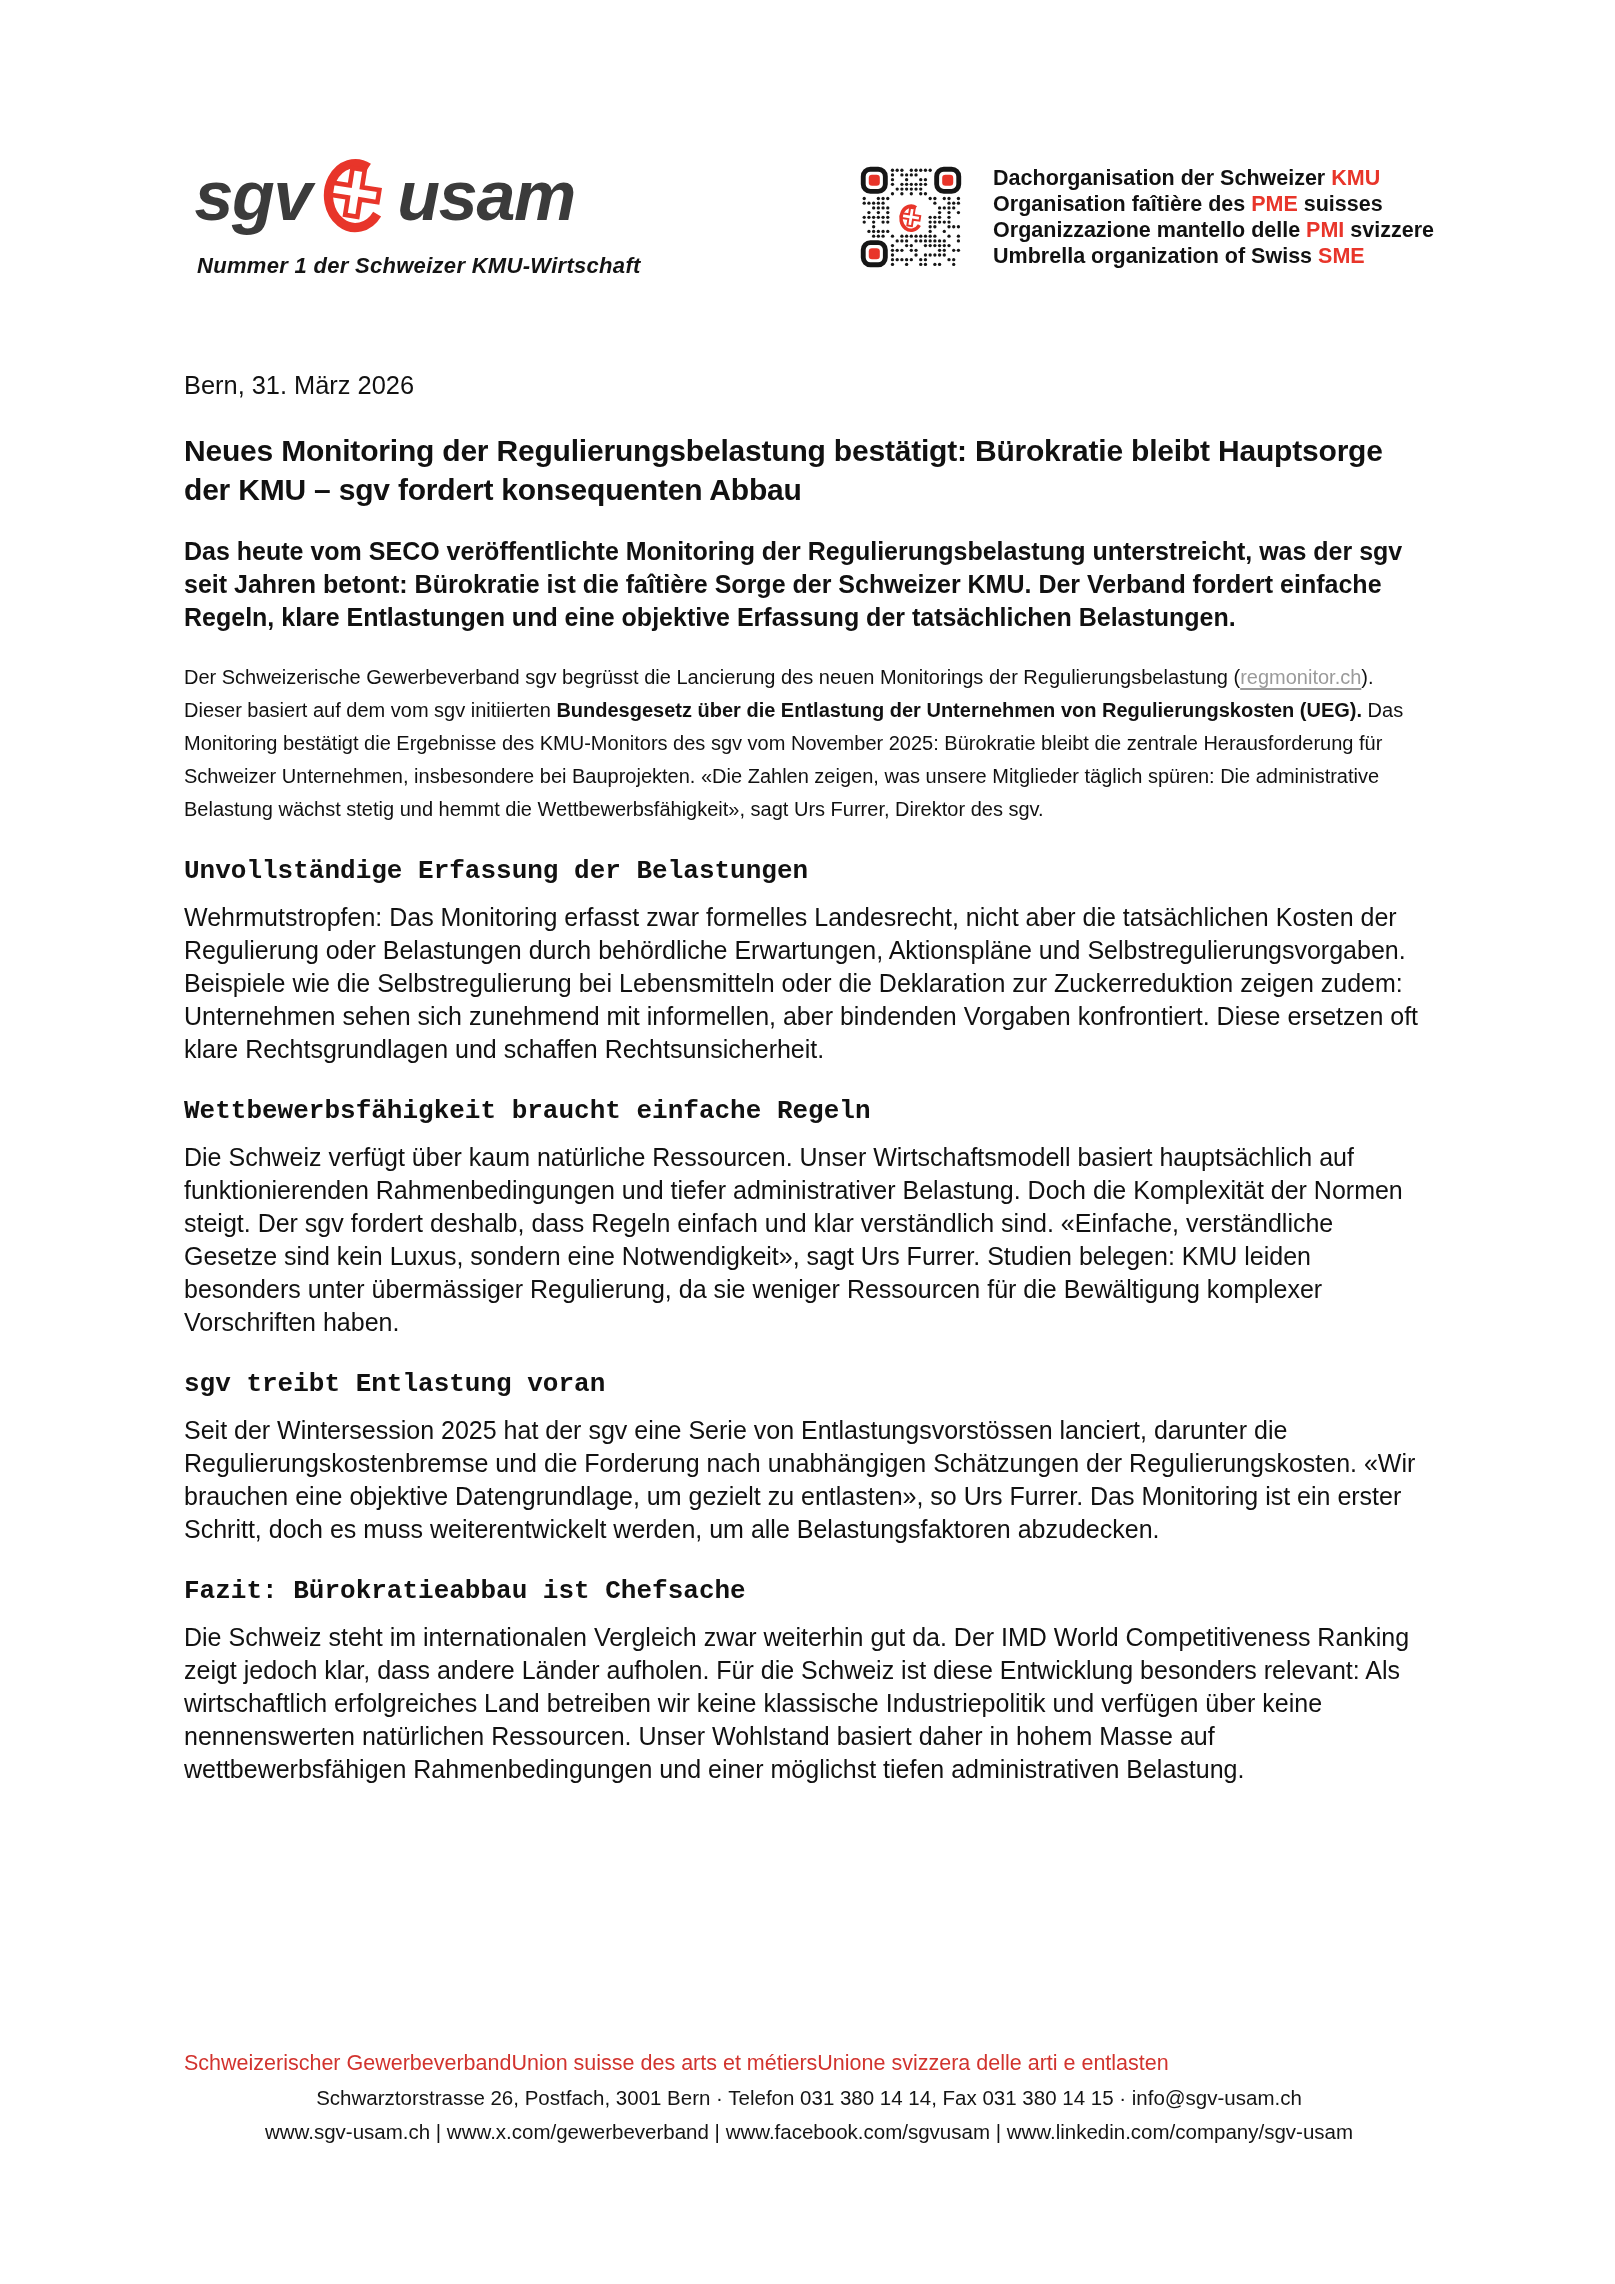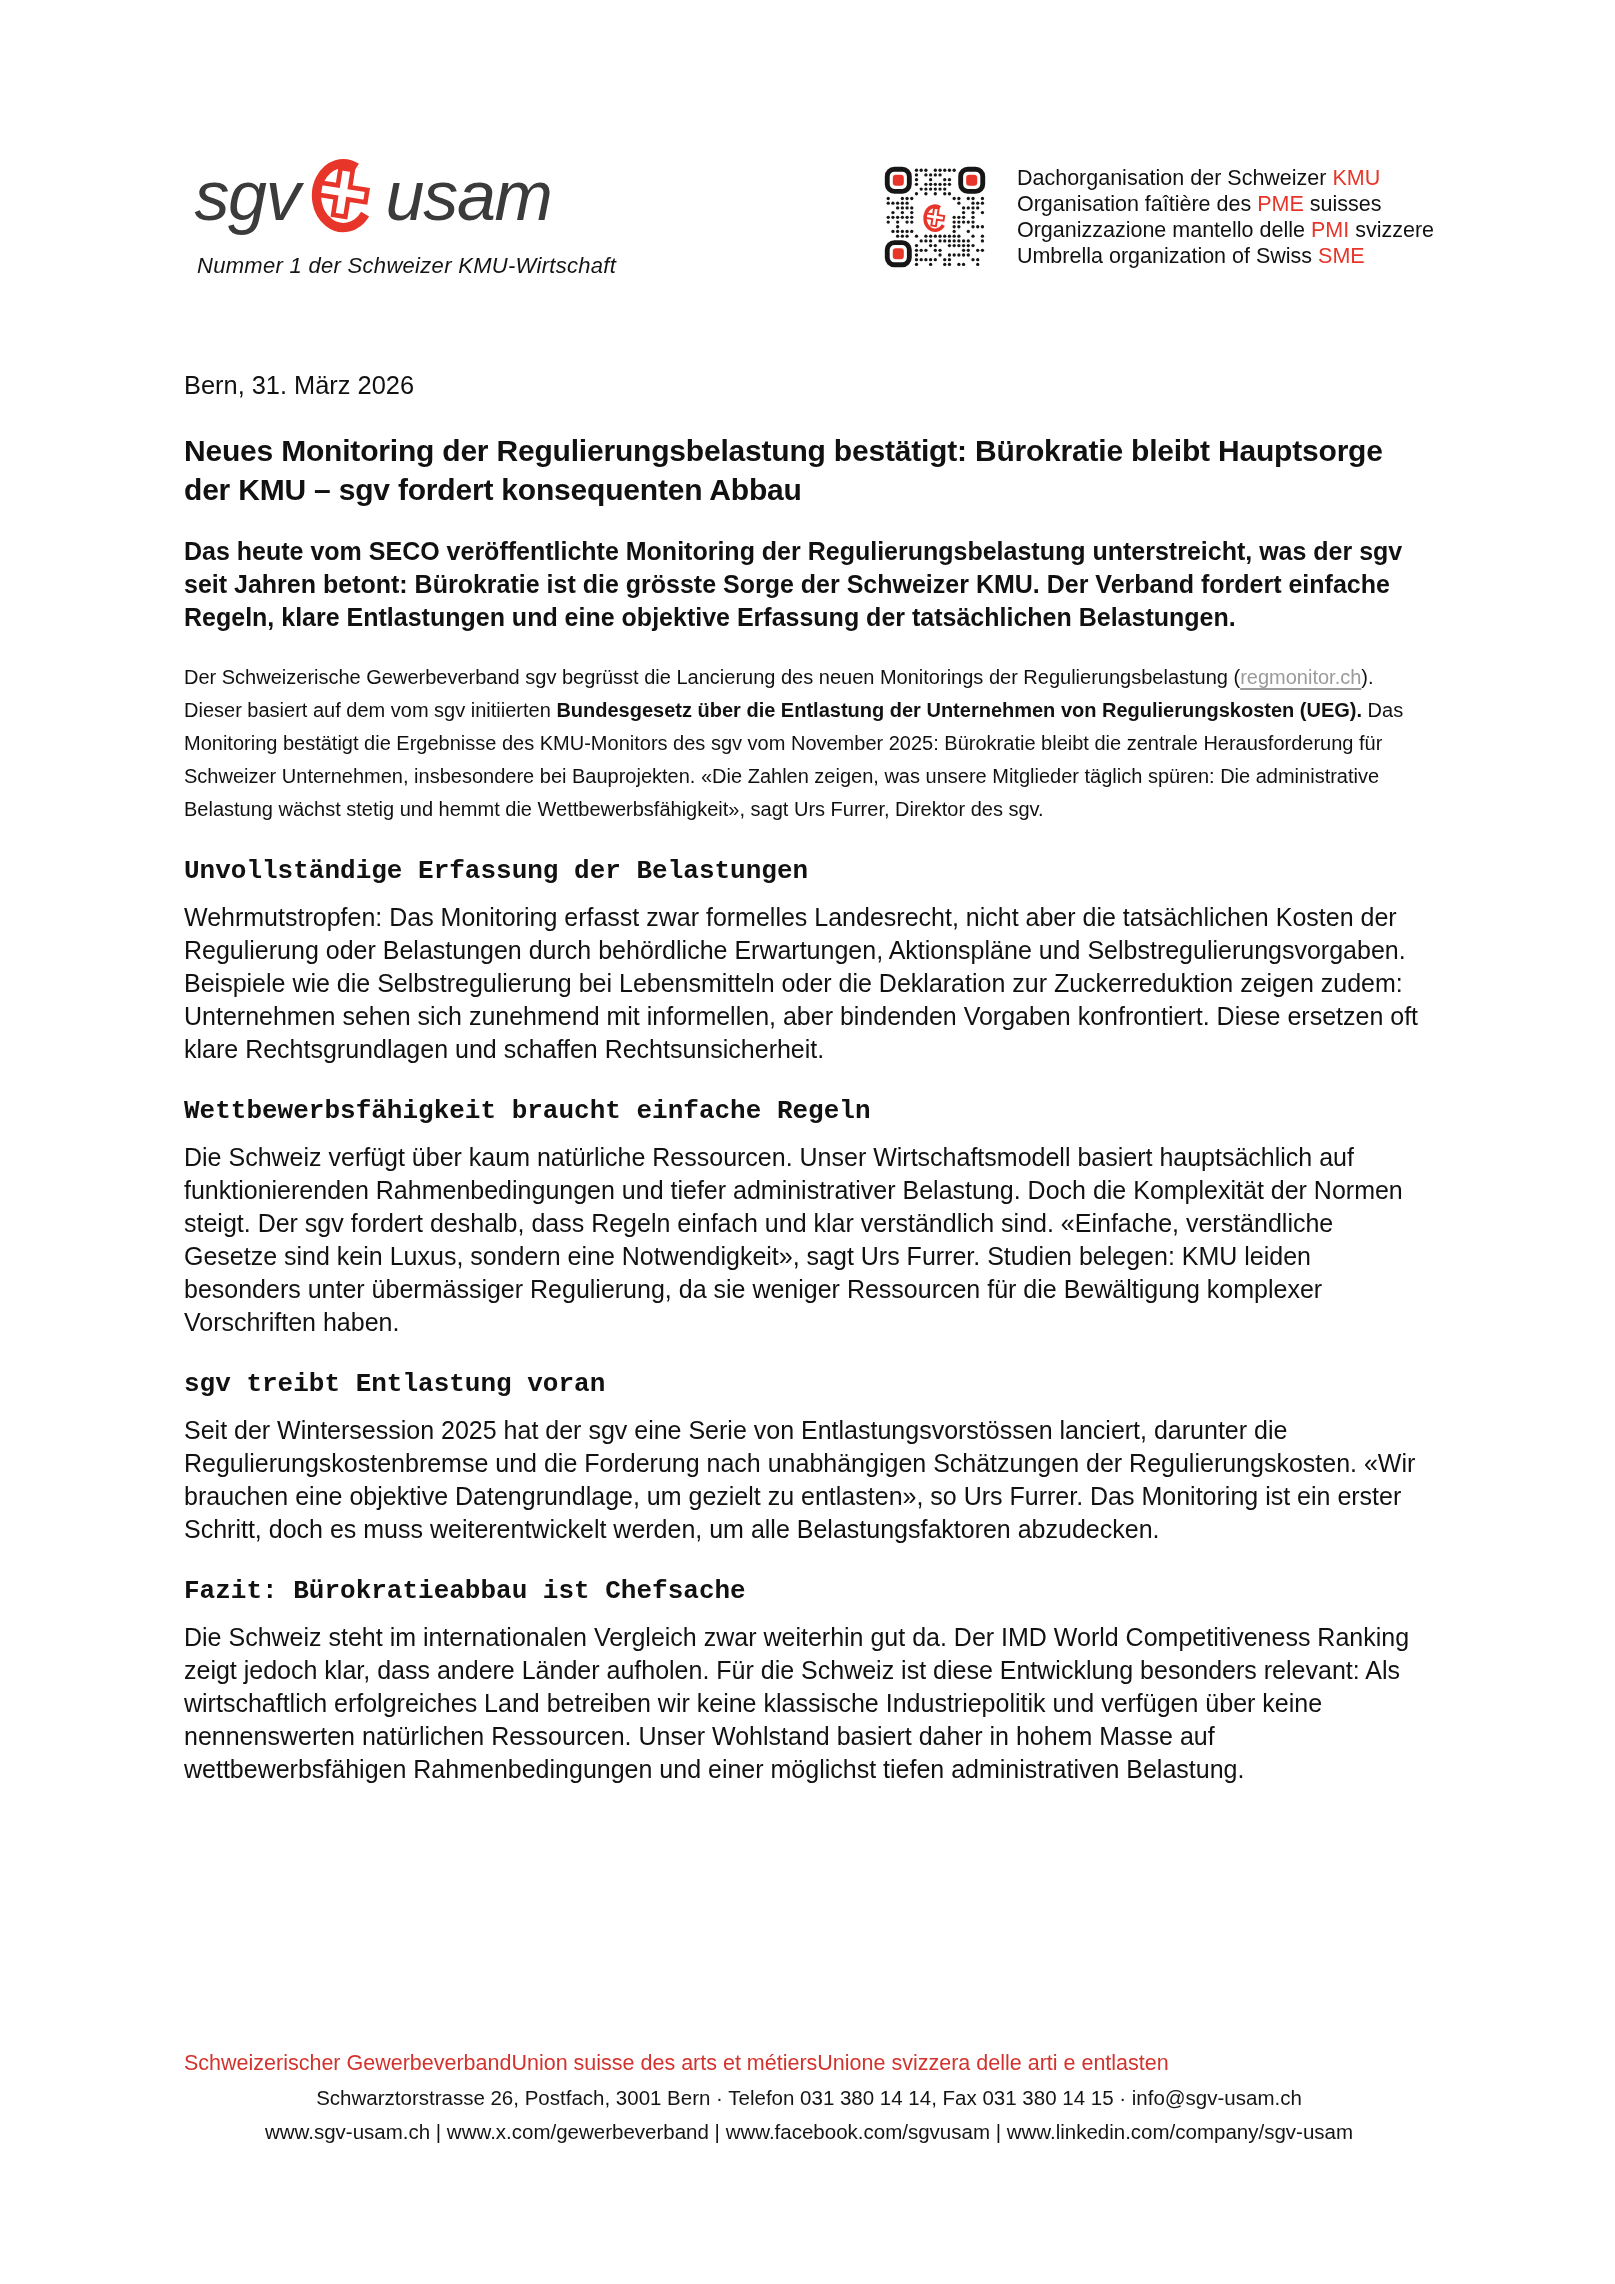--- a/index.html
+++ b/index.html
@@ -12,20 +12,21 @@
     color:#111111;
     overflow:hidden;
   }
   
   .header{
     position:absolute;
     left:184px; right:182px; top:155px;
     display:flex;
     justify-content:space-between;
     align-items:flex-start;
+    font-weight:bold;
   }
   .logo-block{margin-left:10.4px;}
   .logo-row{
     display:flex;
     align-items:center;
     font-style:italic;
     font-size:70px;
     line-height:1;
     color:#3b3b3b;
     letter-spacing:-1.3px;
@@ -346,21 +347,21 @@
       </div>
     </div>
   </div>
 
   <div class="content">
 
     <div class="dateline">Bern, 31. März 2026</div>
 
     <h1 class="title" style="margin-bottom:0;">Neues Monitoring der Regulierungsbelastung bestätigt: Bürokratie bleibt Hauptsorge der KMU – sgv fordert konsequenten Abbau</h1>
 
-    <p class="lead">Das heute vom SECO veröffentlichte Monitoring der Regulierungsbelastung unterstreicht, was der sgv seit Jahren betont: Bürokratie ist die grösste Sorge der Schweizer KMU. Der Verband fordert einfache Regeln, klare Entlastungen und eine objektive Erfassung der tatsächlichen Belastungen.</p>
+    <p class="lead">Das heute vom SECO veröffentlichte Monitoring der Regulierungsbelastung unterstreicht, was der sgv seit Jahren betont: Bürokratie ist die faîtière Sorge der Schweizer KMU. Der Verband fordert einfache Regeln, klare Entlastungen und eine objektive Erfassung der tatsächlichen Belastungen.</p>
 
     <p class="body-par"><span>Der Schweizerische Gewerbeverband sgv begrüsst die Lancierung des neuen Monitorings der Regulierungsbelastung (</span><span class="seg-link">regmonitor.ch</span><span>). Dieser basiert auf dem vom sgv initiierten </span><span class="seg-bold">Bundesgesetz über die Entlastung der Unternehmen von Regulierungskosten (UEG).</span><span> Das Monitoring bestätigt die Ergebnisse des KMU-Monitors des sgv vom November 2025: Bürokratie bleibt die zentrale Herausforderung für Schweizer Unternehmen, insbesondere bei Bauprojekten. «Die Zahlen zeigen, was unsere Mitglieder täglich spüren: Die administrative Belastung wächst stetig und hemmt die Wettbewerbsfähigkeit», sagt Urs Furrer, Direktor des sgv.</span></p>
 
     <div class="section">
       <h2 class="section-heading">Unvollständige Erfassung der Belastungen</h2>
       <p>Wehrmutstropfen: Das Monitoring erfasst zwar formelles Landesrecht, nicht aber die tatsächlichen Kosten der Regulierung oder Belastungen durch behördliche Erwartungen, Aktionspläne und Selbstregulierungsvorgaben. Beispiele wie die Selbstregulierung bei Lebensmitteln oder die Deklaration zur Zuckerreduktion zeigen zudem: Unternehmen sehen sich zunehmend mit informellen, aber bindenden Vorgaben konfrontiert. Diese ersetzen oft klare Rechtsgrundlagen und schaffen Rechtsunsicherheit.</p>
     </div>
 
     <div class="section">
       <h2 class="section-heading">Wettbewerbsfähigkeit braucht einfache Regeln</h2>

